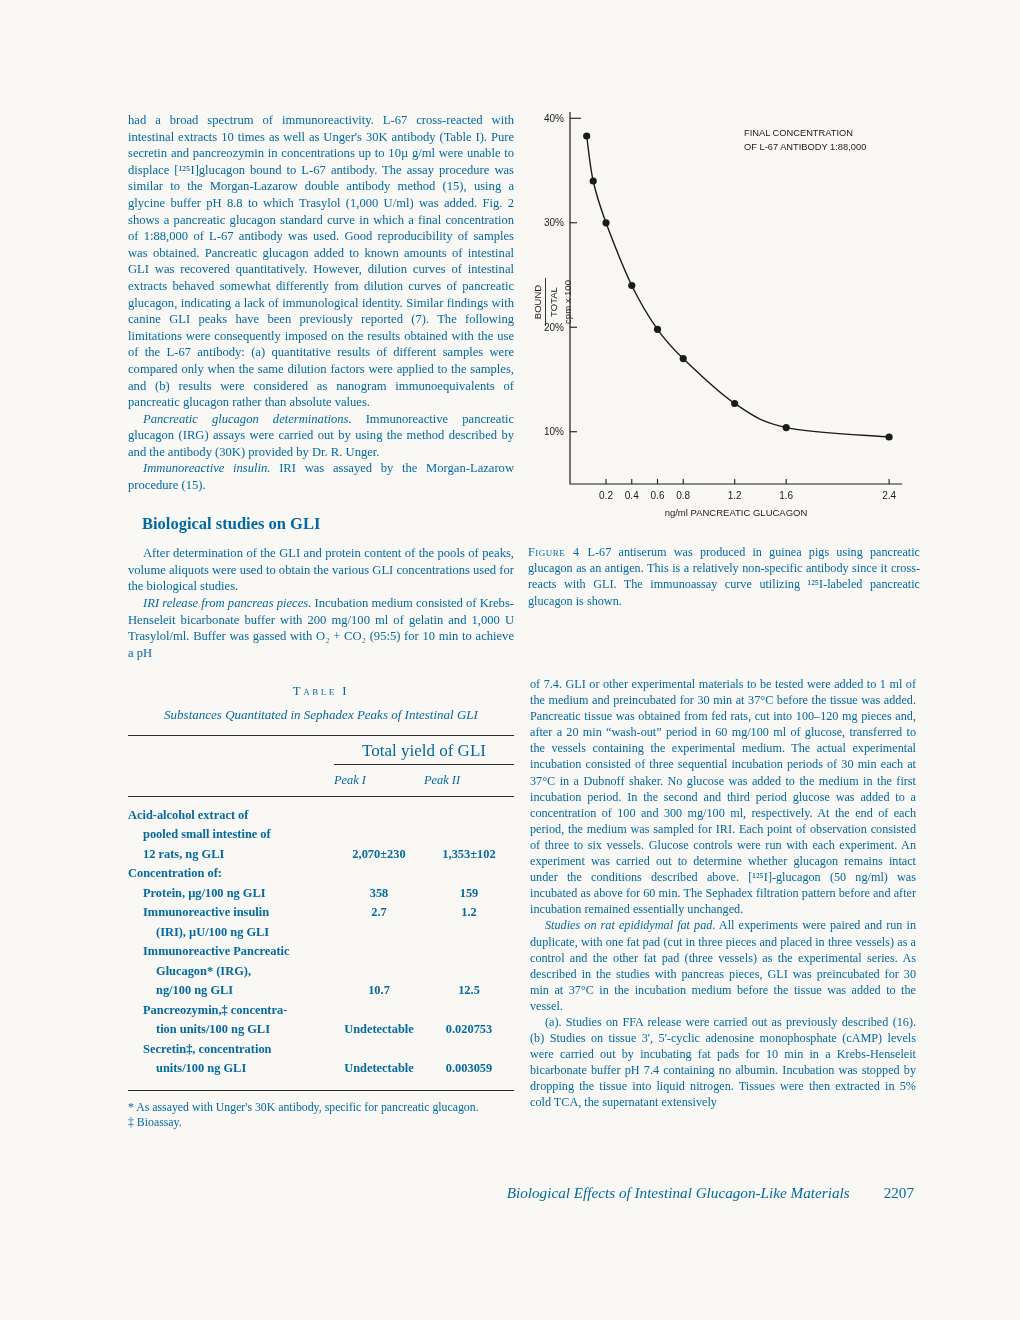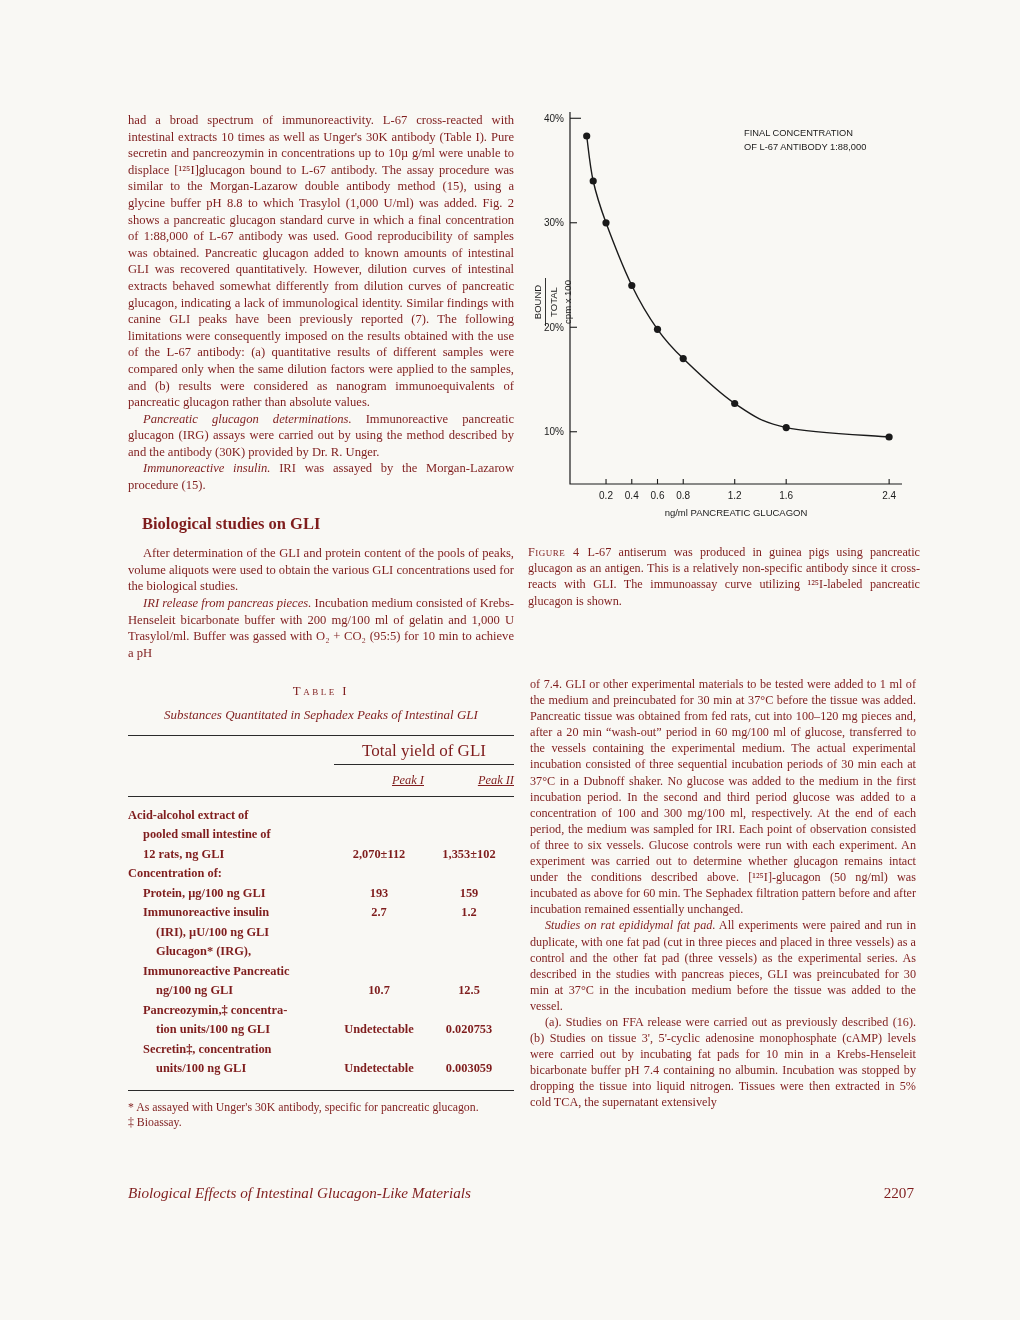--- a/index.html
+++ b/index.html
@@ -1,58 +1,58 @@
 <!DOCTYPE html>
 <html><head>
 <meta charset="utf-8">
 <style>
   html,body{margin:0;padding:0;}
   body{width:1020px;height:1320px;background:#e9e8e4;}
   .page{position:relative;width:1020px;height:1320px;background:#f9f8f4;
-        font-family:"Liberation Serif","DejaVu Serif",serif;color:#7f1d1d;overflow:hidden;}
+        font-family:"Liberation Serif","DejaVu Serif",serif;color:#0369a1;overflow:hidden;}
 
   p{margin:0;}
   .col-left{position:absolute;left:128px;top:112px;width:386px;
             font-size:12.6px;line-height:16.6px;text-align:justify;}
   .col-right-text{position:absolute;left:530px;top:676px;width:386px;
             font-size:12.2px;line-height:16.1px;text-align:justify;}
   .indent{text-indent:15px;}
   .ital{font-style:italic;}
   .section-heading{font-size:16.5px;font-weight:bold;margin:22px 0 13px 14px;}
 
   
   .table-block{margin-top:22px;font-size:12.4px;}
   .table-title{text-align:center;font-size:12.8px;font-variant:small-caps;letter-spacing:2.5px;}
   .table-caption{text-align:center;font-style:italic;font-size:13px;margin:7px 0 11px;}
   .rule{border-top:1.2px solid #2b2b2b;height:0;}
   .thead{display:grid;grid-template-columns:206px 180px;padding:7px 0 0;}
   .group-label{text-align:center;font-size:17px;padding-bottom:5px;}
   .group-rule{border-top:1px solid #2b2b2b;height:0;}
   .peak-cols{display:grid;grid-template-columns:90px 90px;padding:7px 0 7px;}
-  .colhead{font-style:italic;text-align:right;text-decoration:underline;}
+  .colhead{font-style:italic;text-align:left;}
   .tbody{padding:9px 0 11px;font-weight:bold;}
   .trow{display:grid;grid-template-columns:206px 90px 90px;line-height:19.5px;}
   .ind1{padding-left:15px;}
   .ind2{padding-left:28px;}
   .tval{text-align:center;}
   .footnotes{margin-top:9px;font-size:11.8px;line-height:15.6px;text-align:left;}
 
   
   .figure{position:absolute;left:528px;top:102px;width:392px;}
   .fig-caption{margin-top:8px;font-size:12.2px;line-height:16.2px;text-align:justify;}
   .sc{font-variant:small-caps;letter-spacing:0.5px;}
   .cap-label{margin-right:8px;}
   svg text{fill:#1b1b1b;}
   .ctick{font-family:"Liberation Sans","DejaVu Sans",sans-serif;font-size:10px;}
   .clab{font-family:"Liberation Sans","DejaVu Sans",sans-serif;font-size:9.5px;}
   .cann{font-family:"Liberation Sans","DejaVu Sans",sans-serif;font-size:9.3px;}
 
   
   .footer{position:absolute;left:128px;top:1184px;width:786px;display:flex;
-          justify-content:space-between;align-items:baseline;gap:20px;}
+          justify-content:flex-end;align-items:baseline;gap:34px;}
   .footer-title{font-style:italic;font-size:15.2px;}
   .footer-page{font-size:15.2px;}
 </style>
 </head>
 <body>
 
 <div class="page">
 
   <div class="col-left">
     <p>had a broad spectrum of immunoreactivity. L-67 cross-reacted with intestinal extracts 10 times as well as Unger's 30K antibody (Table I). Pure secretin and pancreozymin in concentrations up to 10µ g/ml were unable to displace [¹²⁵I]glucagon bound to L-67 antibody. The assay procedure was similar to the Morgan-Lazarow double antibody method (15), using a glycine buffer pH 8.8 to which Trasylol (1,000 U/ml) was added. Fig. 2 shows a pancreatic glucagon standard curve in which a final concentration of 1:88,000 of L-67 antibody was used. Good reproducibility of samples was obtained. Pancreatic glucagon added to known amounts of intestinal GLI was recovered quantitatively. However, dilution curves of intestinal extracts behaved somewhat differently from dilution curves of pancreatic glucagon, indicating a lack of immunological identity. Similar findings with canine GLI peaks have been previously reported (7). The following limitations were consequently imposed on the results obtained with the use of the L-67 antibody: (a) quantitative results of different samples were compared only when the same dilution factors were applied to the samples, and (b) results were considered as nanogram immunoequivalents of pancreatic glucagon rather than absolute values.</p>
@@ -86,50 +86,50 @@
             <div class="tval"></div>
             <div class="tval"></div>
           </div>
           <div class="trow">
             <div class="tlabel ind1">pooled small intestine of</div>
             <div class="tval"></div>
             <div class="tval"></div>
           </div>
           <div class="trow">
             <div class="tlabel ind1">12 rats, ng GLI</div>
-            <div class="tval">2,070±112</div>
+            <div class="tval">2,070±230</div>
             <div class="tval">1,353±102</div>
           </div>
           <div class="trow">
             <div class="tlabel ind0">Concentration of:</div>
             <div class="tval"></div>
             <div class="tval"></div>
           </div>
           <div class="trow">
             <div class="tlabel ind1">Protein, µg/100 ng GLI</div>
-            <div class="tval">193</div>
+            <div class="tval">358</div>
             <div class="tval">159</div>
           </div>
           <div class="trow">
             <div class="tlabel ind1">Immunoreactive insulin</div>
             <div class="tval">2.7</div>
             <div class="tval">1.2</div>
           </div>
           <div class="trow">
             <div class="tlabel ind2">(IRI), µU/100 ng GLI</div>
             <div class="tval"></div>
             <div class="tval"></div>
           </div>
           <div class="trow">
+            <div class="tlabel ind1">Immunoreactive Pancreatic</div>
+            <div class="tval"></div>
+            <div class="tval"></div>
+          </div>
+          <div class="trow">
             <div class="tlabel ind2">Glucagon* (IRG),</div>
-            <div class="tval"></div>
-            <div class="tval"></div>
-          </div>
-          <div class="trow">
-            <div class="tlabel ind1">Immunoreactive Pancreatic</div>
             <div class="tval"></div>
             <div class="tval"></div>
           </div>
           <div class="trow">
             <div class="tlabel ind2">ng/100 ng GLI</div>
             <div class="tval">10.7</div>
             <div class="tval">12.5</div>
           </div>
           <div class="trow">
             <div class="tlabel ind1">Pancreozymin,‡ concentra-</div>

